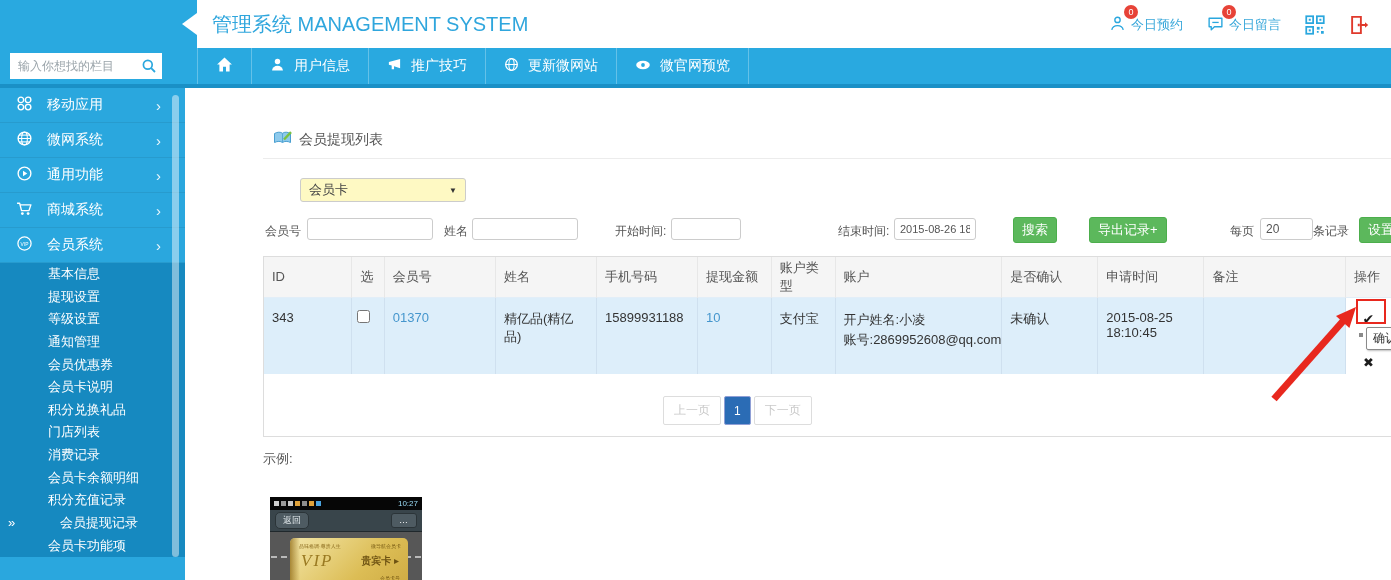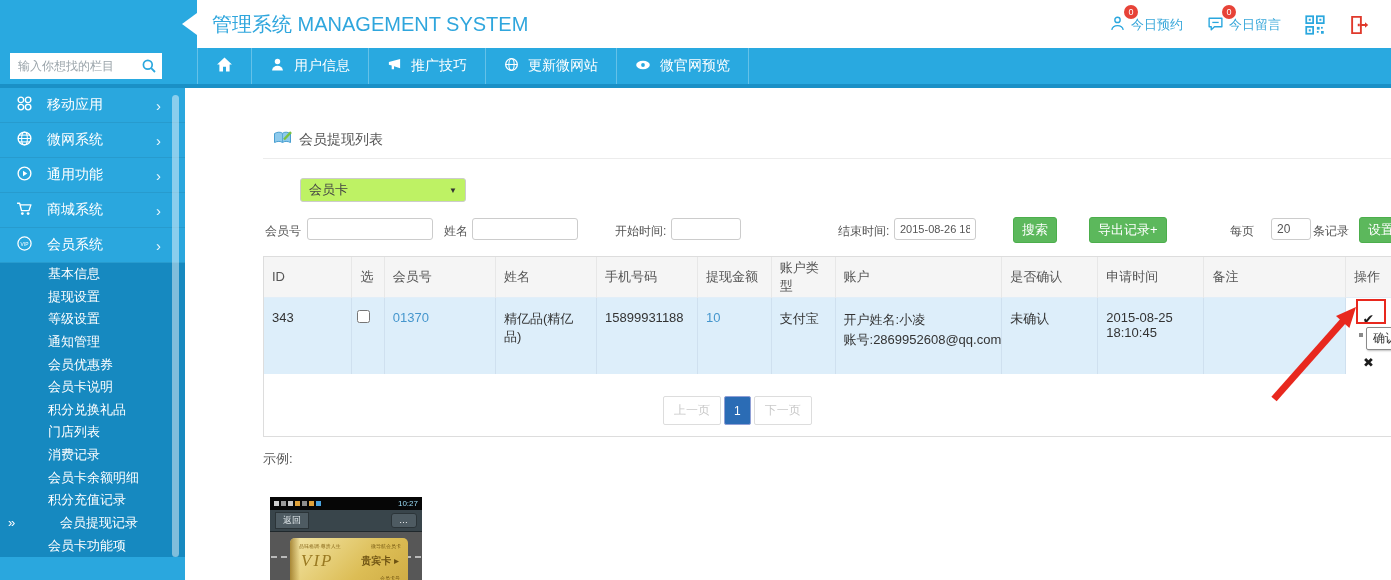--- a/index.html
+++ b/index.html
@@ -40,21 +40,21 @@
   .submenu { position:absolute; left:0; top:175px; width:185px; background:#1689c0; display:flex; flex-direction:column; }
   .sub-item { height:22.65px; line-height:22.65px; padding-left:48px; font-size:13px; color:#fff; cursor:pointer; position:relative; white-space:nowrap;}
   .sub-item.active { padding-left:60px; }
   .sub-item .marker { position:absolute; left:8px; top:0; font-size:13px; color:#fff; }
   .side-scrollbar { position:absolute; left:172px; top:7px; width:7px; height:462px; background:rgba(255,255,255,.45); border-radius:4px; }
 
   
   .page-title { position:absolute; left:273px; top:130px; display:flex; gap:6px; align-items:center; font-size:14px; color:#555; }
   .divider { position:absolute; left:263px; top:158px; width:1128px; height:1px; background:#ececec; }
   .select { position:absolute; left:300px; top:178px; width:166px; height:24px; border:1px solid #ccc; border-radius:3px;
-    display:flex; align-items:center; padding:0 8px; font-size:13px; color:#444; background:#bef264; cursor:pointer; }
+    display:flex; align-items:center; padding:0 8px; font-size:13px; color:#444; background:#fef9c3; cursor:pointer; }
   .select .caret { margin-left:auto; font-size:8px; color:#333; }
 
   .filters { position:absolute; left:263px; top:214px; width:1128px; height:32px; }
   .filters .flabel { position:absolute; top:9px; font-size:12px; color:#555; white-space:nowrap; }
   .filters input { position:absolute; top:4px; height:22px; border:1px solid #ccc; border-radius:3px; padding:0 5px;
     font-size:11px; color:#555; outline:none; font-family:inherit; }
   .btn-green { position:absolute; top:3px; background:#5cb85c; border:1px solid #4cae4c; color:#fff; font-size:13px;
     padding:3px 8px; border-radius:3px; cursor:pointer; white-space:nowrap; font-family:inherit;}
 
   .table-wrap { position:absolute; left:263px; top:256px; width:1128px; height:181px; border:1px solid #ddd; border-right:none; background:#fff;}
@@ -77,21 +77,21 @@
   .pg.active { background:#2b6cb5; color:#fff; border-color:#8f9fd6; padding:0 9px; }
 
   .example-label { position:absolute; left:263px; top:450px; font-size:13px; color:#555; }
 
   
   .phone { position:absolute; left:270px; top:497px; width:152px; height:100px; background:#575757; }
   .p-status { height:13px; background:#060606; display:flex; align-items:center; padding:0 4px; gap:2px; }
   .p-ico { width:5px; height:5px; display:inline-block; }
   .p-time { margin-left:auto; color:#9adbf5; font-size:8px; }
   .p-header { height:22px; background:#39454b; display:flex; align-items:center; padding:0 5px; border-bottom:1px solid #20282c; }
-  .p-back { background:#4e5b62; border:1px solid #2b3438; color:#dfe6e9; font-size:9px; padding:1px 7px; border-radius:0; cursor:pointer;}
+  .p-back { background:#4e5b62; border:1px solid #2b3438; color:#dfe6e9; font-size:9px; padding:1px 7px; border-radius:5px; cursor:pointer;}
   .p-dots { margin-left:auto; background:#4e5b62; border:1px solid #2b3438; color:#fff; border-radius:3px;
     padding:0 7px; font-size:9px; line-height:13px; cursor:pointer; letter-spacing:1px;}
   .p-body { position:relative; height:65px; background:#575757; }
   .dashL,.dashR { position:absolute; top:24px; width:16px; border-top:2px dashed #b9b9b9; }
   .dashL{ left:1px; } .dashR{ right:1px; }
   .v-card { position:absolute; left:20px; top:6px; width:118px; height:72px; border-radius:5px;
     background:linear-gradient(135deg,#f3e6a8,#dcbd55 55%,#c9a43c); overflow:hidden; }
   .v-card::before { content:""; position:absolute; left:0; top:0; width:10px; height:100%;
     background:linear-gradient(90deg,rgba(150,114,30,.8),rgba(150,114,30,0)); }
   .vc-slogan { position:absolute; left:9px; top:5px; font-size:5px; color:#8a6a1d; }
@@ -329,21 +329,21 @@
     <input style="left: 44px; width: 126px;" type="text">
     <span class="flabel" style="left:181px">姓名</span>
     <input style="left: 209px; width: 106px;" type="text">
     <span class="flabel" style="left:352px">开始时间:</span>
     <input style="left: 408px; width: 70px;" type="text">
     <span class="flabel" style="left:575px">结束时间:</span>
     <input style="left: 631px; width: 82px;" type="text" value="2015-08-26 18:">
     <button class="btn-green" style="left:750px">搜索</button>
     <button class="btn-green" style="left:826px">导出记录+</button>
     <span class="flabel" style="left:967px">每页</span>
-    <input style="left: 997px; width: 40px; font-size: 12px; margin-left: 11px;" type="text" value="20">
+    <input style="left: 997px; width: 53px; font-size: 12px;" type="text" value="20">
     <span class="flabel" style="left:1050px">条记录</span>
     <button class="btn-green" style="left:1096px">设置</button>
   </div>
 
   <div class="table-wrap">
     <table>
       <colgroup>
         <col style="width:87px">
           <col style="width:32px">
           <col style="width:110px">

